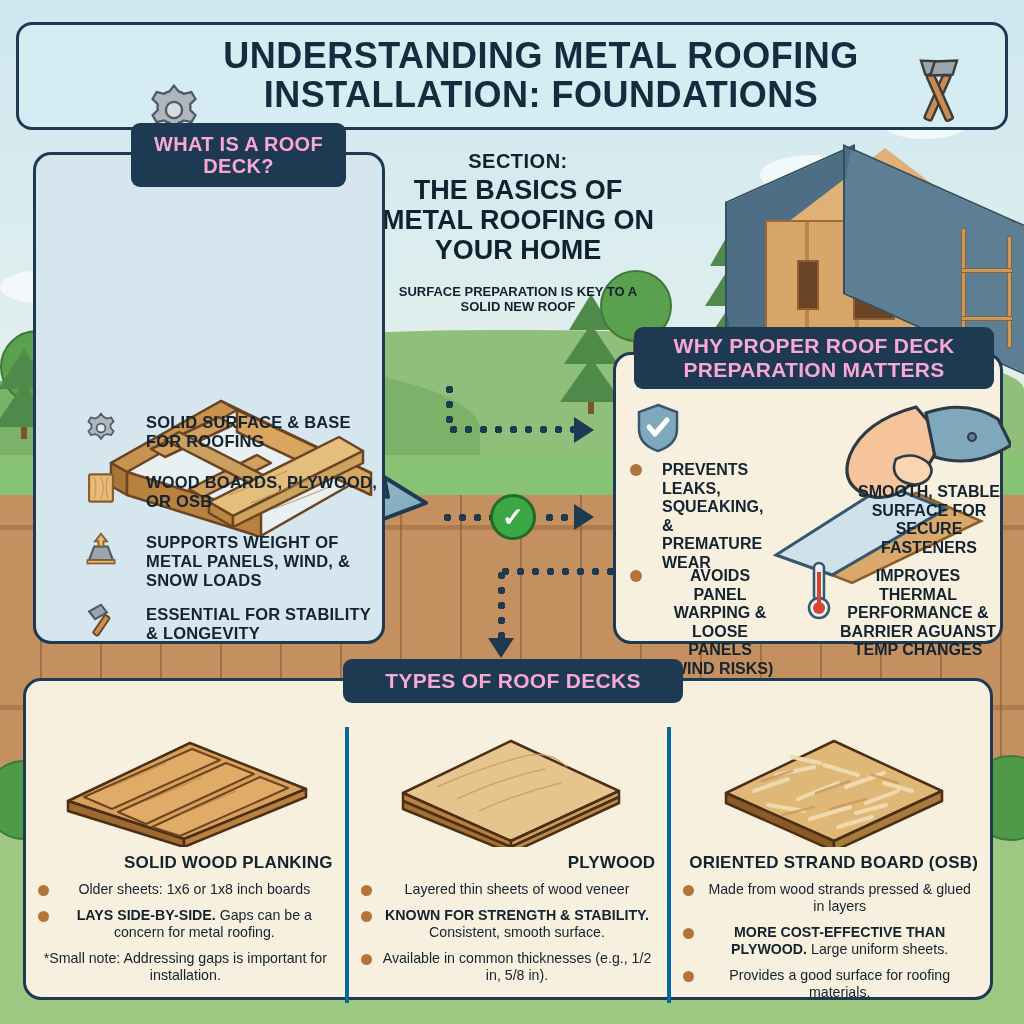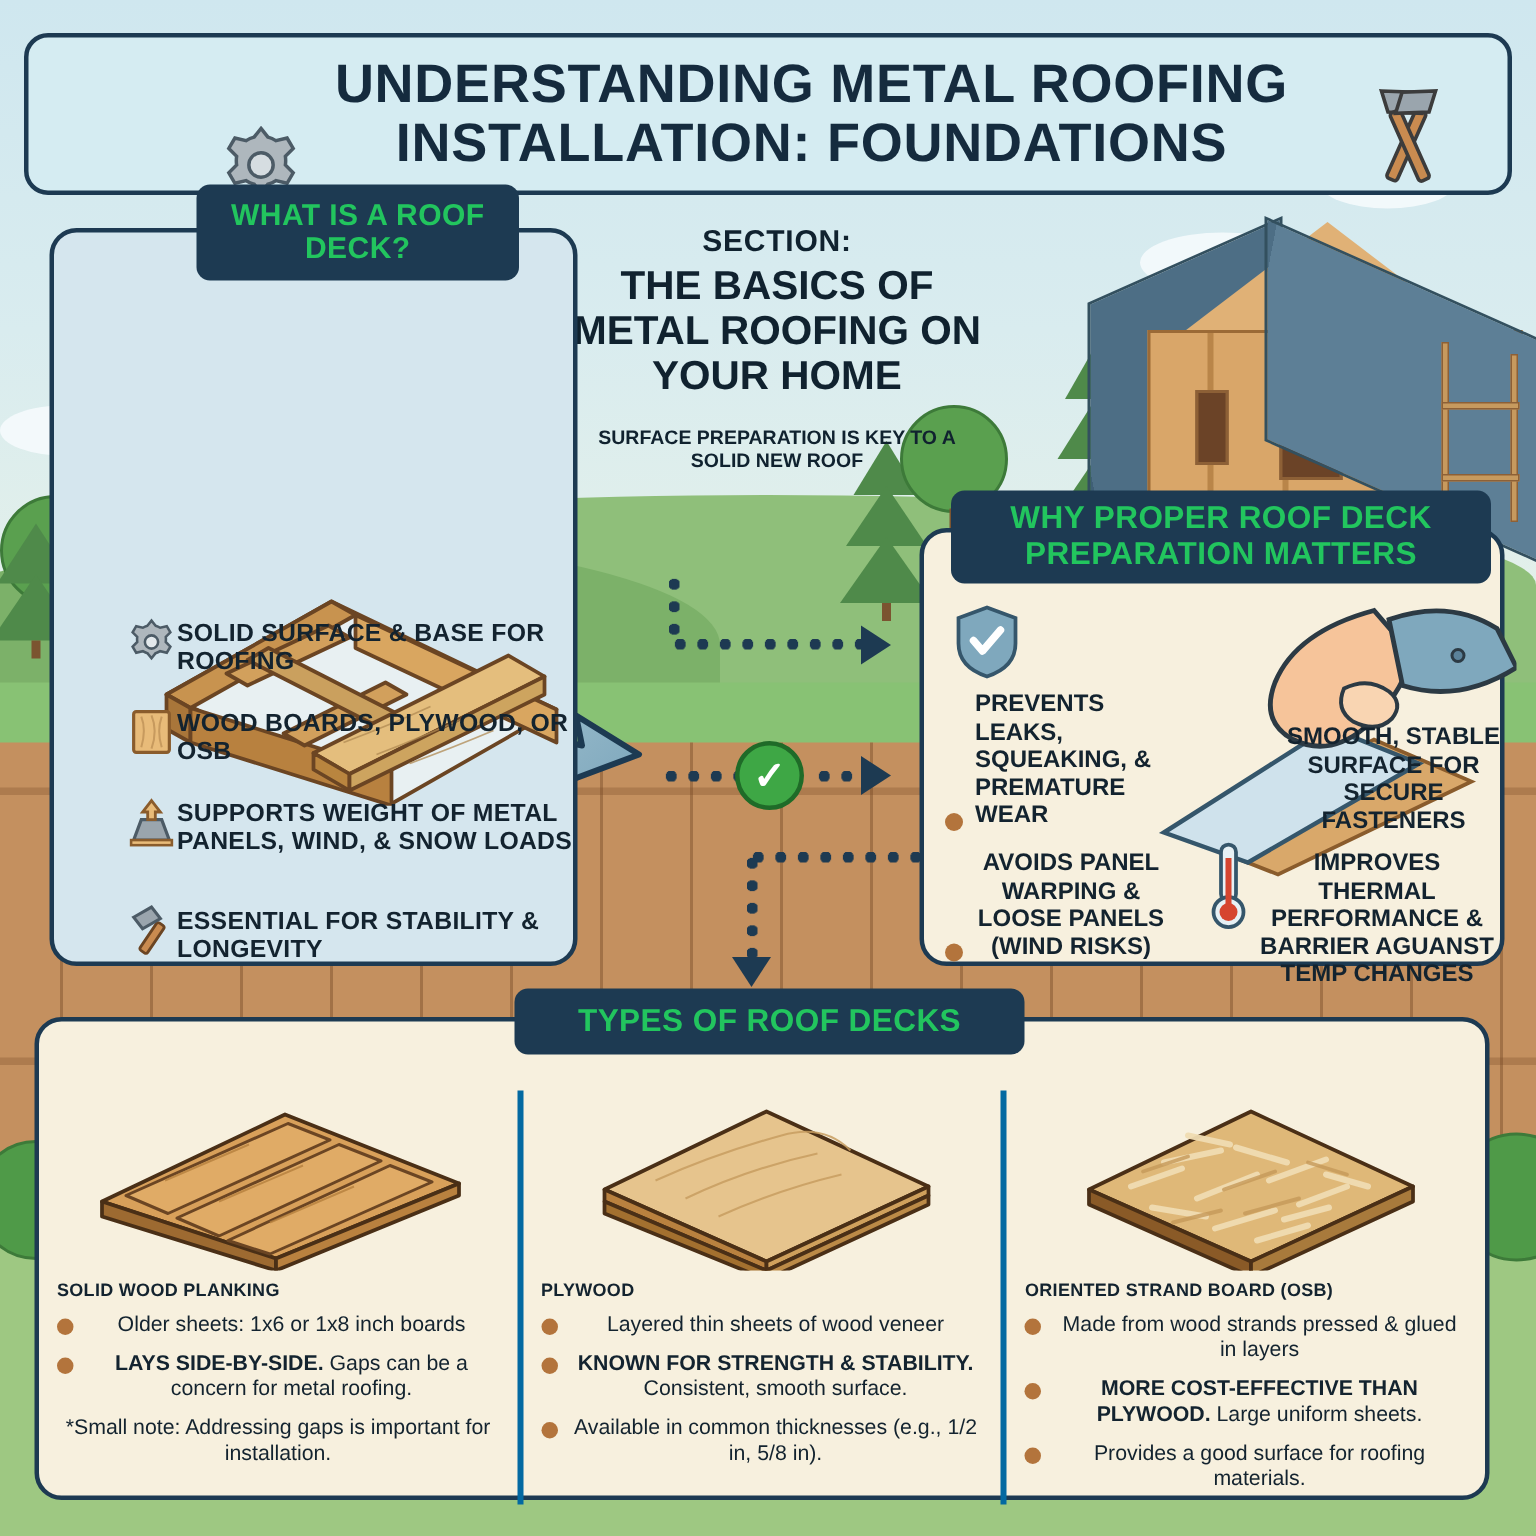--- a/index.html
+++ b/index.html
@@ -110,62 +110,62 @@
   .panel-right {
     left:613px; top:352px; width:390px; height:292px;
     background:#f7f0de;
   }
   .panel-bottom {
     left:23px; top:678px; width:970px; height:322px;
     background:#f7f0de;
   }
 
   .pill {
-    position:absolute; background:#1d3a52; color:#22c55e; border-radius:9px;
+    position:absolute; background:#1d3a52; color:#f9a8d4; border-radius:9px;
     font-weight:bold; text-align:center; text-transform:uppercase;
     display:flex; align-items:center; justify-content:center; line-height:1.12;
     letter-spacing:.3px;
   }
   .pill-left  { left:95px;  top:-32px;  width:215px; height:64px; font-size:20px; padding:4px 10px;}
   .pill-right { left:18px;  top:-28px;  width:360px; height:62px; font-size:21px; padding:4px 8px;}
   .pill-bottom{ left:317px; top:-22px;  width:340px; height:44px; font-size:21px;}
 
   
   .center-text {
     position:absolute; left:378px; top:150px; width:280px; text-align:center;
     color:#10222f;
   }
   .center-text .eyebrow { font-size:20px; font-weight:bold; letter-spacing:.5px; text-transform:uppercase; }
   .center-text .big { font-size:27px; font-weight:bold; line-height:1.12; margin-top:2px; text-transform:uppercase;}
   .center-text .sub { font-size:13px; font-weight:bold; line-height:1.2; margin-top:18px; text-transform:uppercase;}
 
   
-  .lfeat { position:absolute; left:48px; width:300px; display:flex; gap:0; align-items:flex-start; }
+  .lfeat { position:absolute; left:48px; width:300px; display:flex; gap:28px; align-items:flex-start; }
   .lfeat .txt {
     font-size:16.5px; font-weight:bold; color:#13232f; line-height:1.16; text-transform:uppercase;
     letter-spacing:.2px; padding-top:2px;
   }
 
   
   .deck { position:absolute; left:55px; top:222px; width:300px; height:160px; }
 
   
   .rb { position:absolute; font-size:16px; font-weight:bold; color:#13232f;
         line-height:1.16; text-transform:uppercase; }
   .dot {
     width:12px; height:12px; border-radius:50%; background:#b3743c; flex:0 0 12px; margin-top:3px;
   }
-  .rb-row { display:flex; gap:8px; align-items:flex-end; }
+  .rb-row { display:flex; gap:20px; align-items:flex-start; }
 
   
   .cols { position:absolute; left:0; top:46px; width:100%; height:276px; display:flex; }
   .col { flex:1; position:relative; padding:0 12px; }
   .col + .col { border-left:4px solid #0369a1; }
   .col h3 {
-    text-align:left; font-size:12px; font-weight:bold; color:#13232f;
+    text-align:right; font-size:17px; font-weight:bold; color:#13232f;
     text-transform:uppercase; margin-top:126px; letter-spacing:.2px;
   }
   .col ul { list-style:none; margin-top:8px; }
   .col li { display:flex; gap:7px; align-items:flex-start; margin-bottom:9px; }
   .col li .bd { width:11px; height:11px; border-radius:50%; background:#b3743c; flex:0 0 11px; margin-top:4px; }
   .col li p { font-size:14.2px; color:#13232f; line-height:1.2; text-align:center; flex:1; }
   .col li p b { font-weight:bold; }
   .col .note { font-size:14.2px; color:#13232f; line-height:1.2; text-align:center; margin-top:2px; }
 
   .board { position:absolute; left:50%; top:8px; transform:translateX(-50%); }

